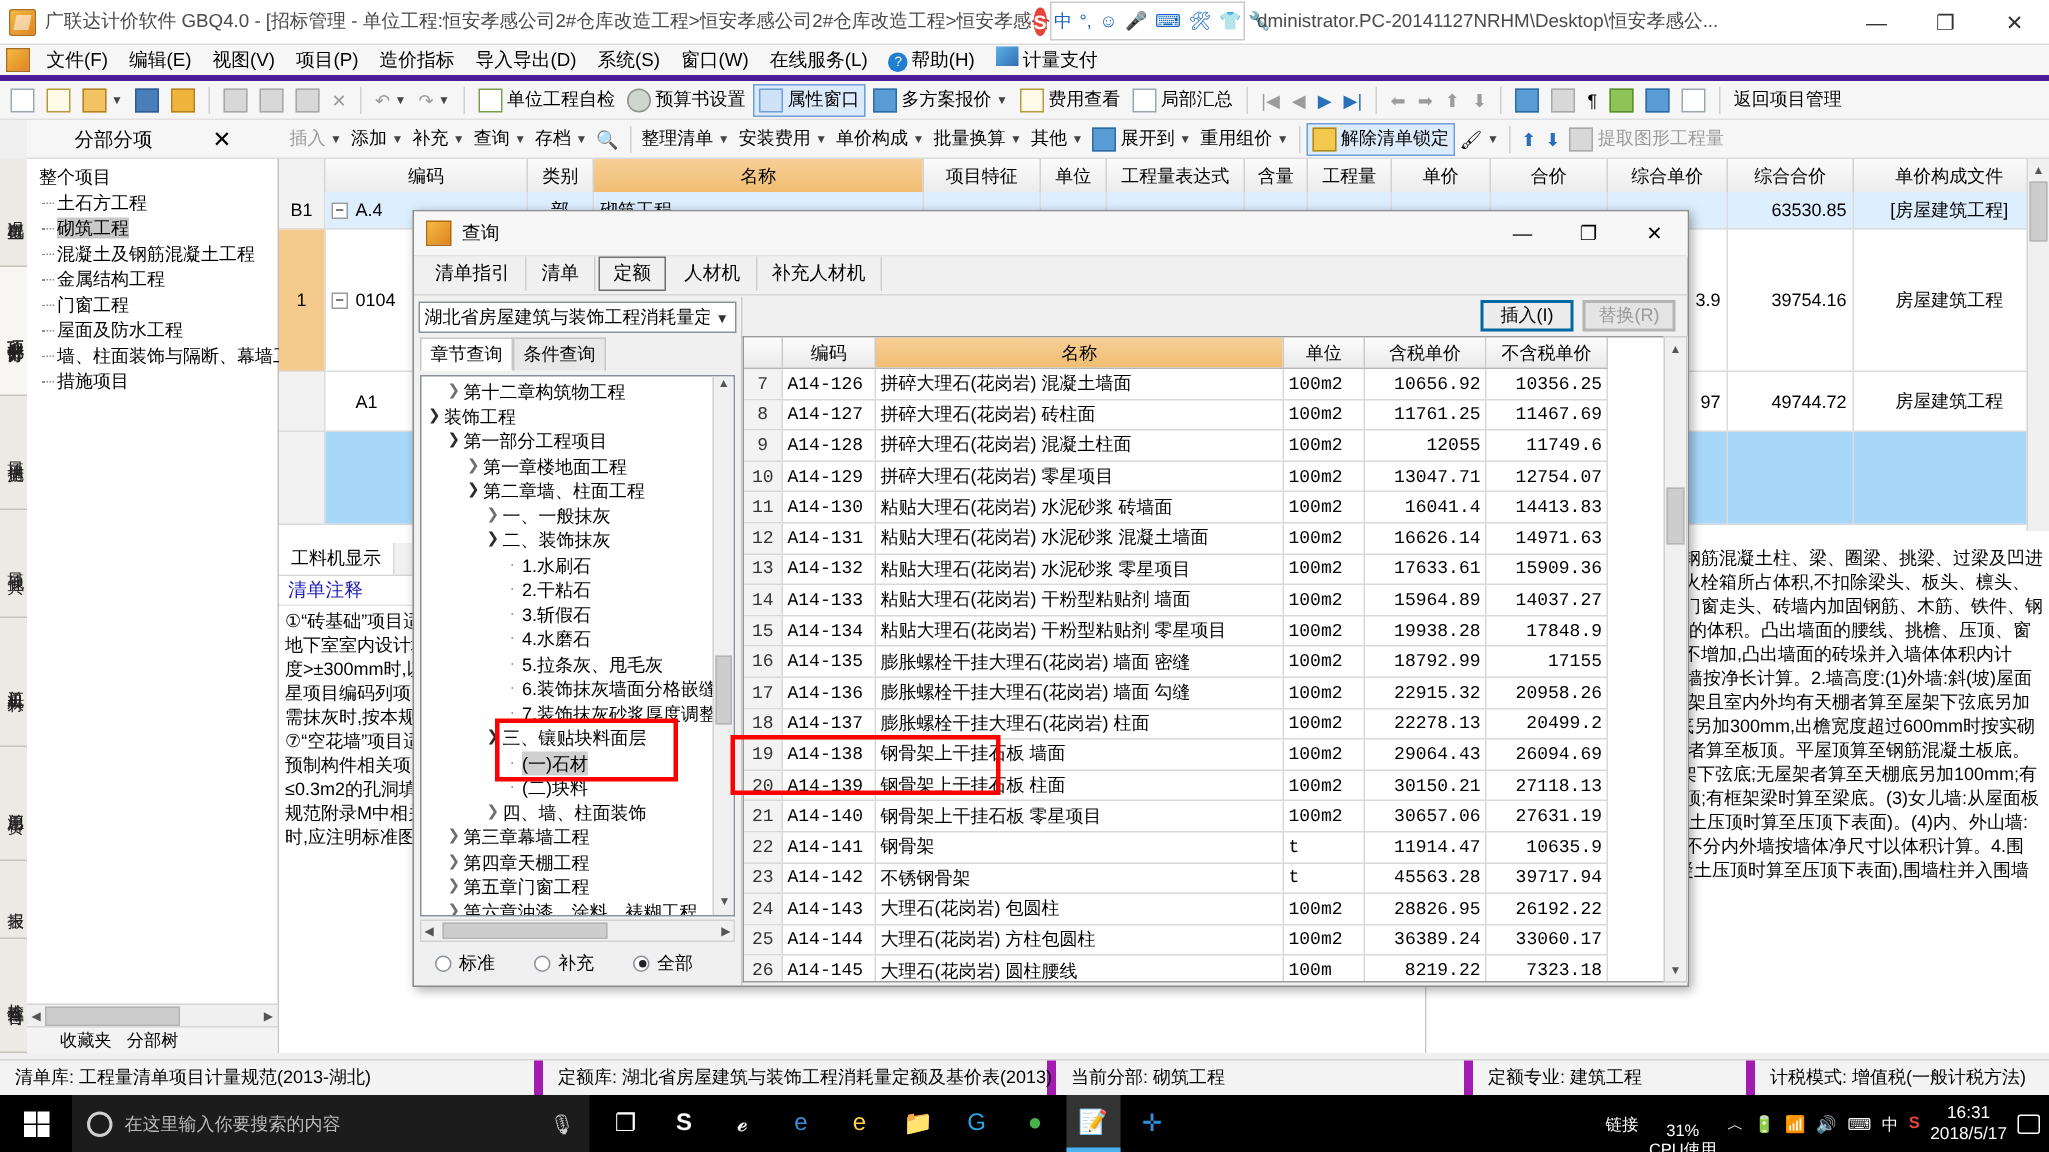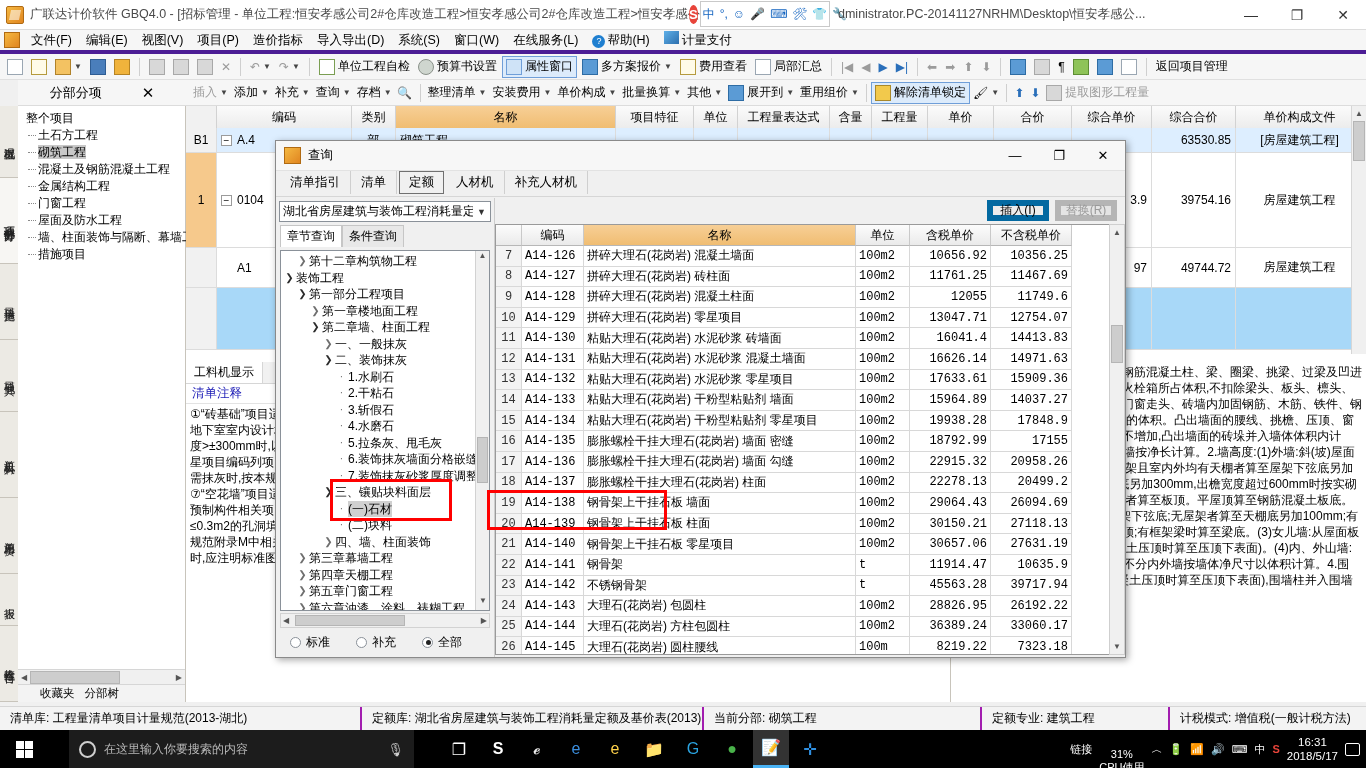--- a/index.html
+++ b/index.html
@@ -142,26 +142,26 @@
   .noteheader{height:20px;display:flex;align-items:center;padding-left:6px;font-size:12.5px;color:#1a1ab5;
       background:#fff;border-bottom:1px solid #e3e3e3;}
   .notebody{position:absolute;left:0;top:42px;right:0;bottom:0;background:#fff;overflow:hidden;
       font-size:12px;line-height:16px;padding:2px 4px;color:#000;}
   .rightbot { flex:1; background:#fff; position:relative; overflow:hidden; }
   .rightbody{font-size:12px;line-height:16px;padding:2px 3px;white-space:normal;overflow:hidden;height:100%;}
 
   
   .statusbar { position:absolute; left:0; top:706px; width:1366px; height:24px; background:#f3f3f3;
       border-top:1px solid #d6d6d6; display:flex; align-items:center; font-size:12px; }
-  .statusbar .cell { padding:0 10px; border-right:2px solid #a21caf; height:24px; display:flex; align-items:center;
+  .statusbar .cell { padding:0 10px; border-right:6px solid #a21caf; height:24px; display:flex; align-items:center;
       white-space:nowrap; }
 
   
   .taskbar { position:absolute; left:0; top:730px; width:1366px; height:38px; background:#000; display:flex;
-      color:#fff;gap:21px; }
+      color:#fff; }
   .startbtn { width:48px; height:38px; display:flex; align-items:center; justify-content:center; }
   .winlogo { width:17px; height:17px; display:grid; grid-template-columns:8px 8px; grid-template-rows:8px 8px;
       gap:1px; }
   .winlogo i { background:#fff; display:block; }
   .searchbox { width:345px; height:38px; background:#1c1c1c; display:flex; align-items:center; gap:8px;
       padding:0 10px; }
   .cortana { width:17px; height:17px; border:2px solid #cfcfcf; border-radius:50%; }
   .searchtxt { color:#b9b9b9; font-size:12px; flex:1; }
   .mic { font-size:13px; color:#cfcfcf; }
   .tbicons { display:flex; align-items:center; gap:3px; padding-left:6px; }
@@ -206,21 +206,21 @@
       color:#555; padding:0 2px;}
   .radios { position:absolute; left:4px; bottom:4px; right:4px; height:22px; display:flex; align-items:center;
       gap:26px; padding-left:10px; font-size:12px; }
   .rad { display:flex; align-items:center; gap:5px; }
   .rad .dot { width:11px; height:11px; border:1px solid #8a9199; border-radius:50%; background:#fff;
       display:inline-block; position:relative;}
   .rad.on .dot:after { content:""; position:absolute; left:2.5px; top:2.5px; width:5px; height:5px;
       border-radius:50%; background:#222; }
   .dlg-right { flex:1; position:relative; }
   .btnrow { height:24px; display:flex; align-items:center; justify-content:flex-end; gap:6px; padding-right:8px; }
-  .dbtn { min-width:62px; height:21px; border:6px solid #0369a1; background:#ececec; font-size:12px;
+  .dbtn { min-width:62px; height:21px; border:2px solid #0369a1; background:#ececec; font-size:12px;
       display:flex; align-items:center; justify-content:center; }
   .dbtn.disabled { color:#9a9a9a; background:#e4e4e4; border-color:#b5b5b5; }
   .dtable { position:absolute; left:0; top:26px; right:0; bottom:2px; overflow:hidden; background:#fff;
       border:1px solid #9a9a9a; border-right:none;}
   .dth { display:flex; height:21px; font-size:12px; }
   .dth > div { border-right:1px solid #c9c9c9; border-bottom:1px solid #b7b7b7; display:flex; align-items:center;
       justify-content:center; background:linear-gradient(#fcfcfc,#eaeaea); }
   .dth .nm { background:linear-gradient(#f7cf96,#f0bd72); }
   .dtr { display:flex; height:20.6px; font-size:12px; }
   .dtr > div { border-right:1px solid #d8d8d8; border-bottom:1px solid #d8d8d8; display:flex; align-items:center;

